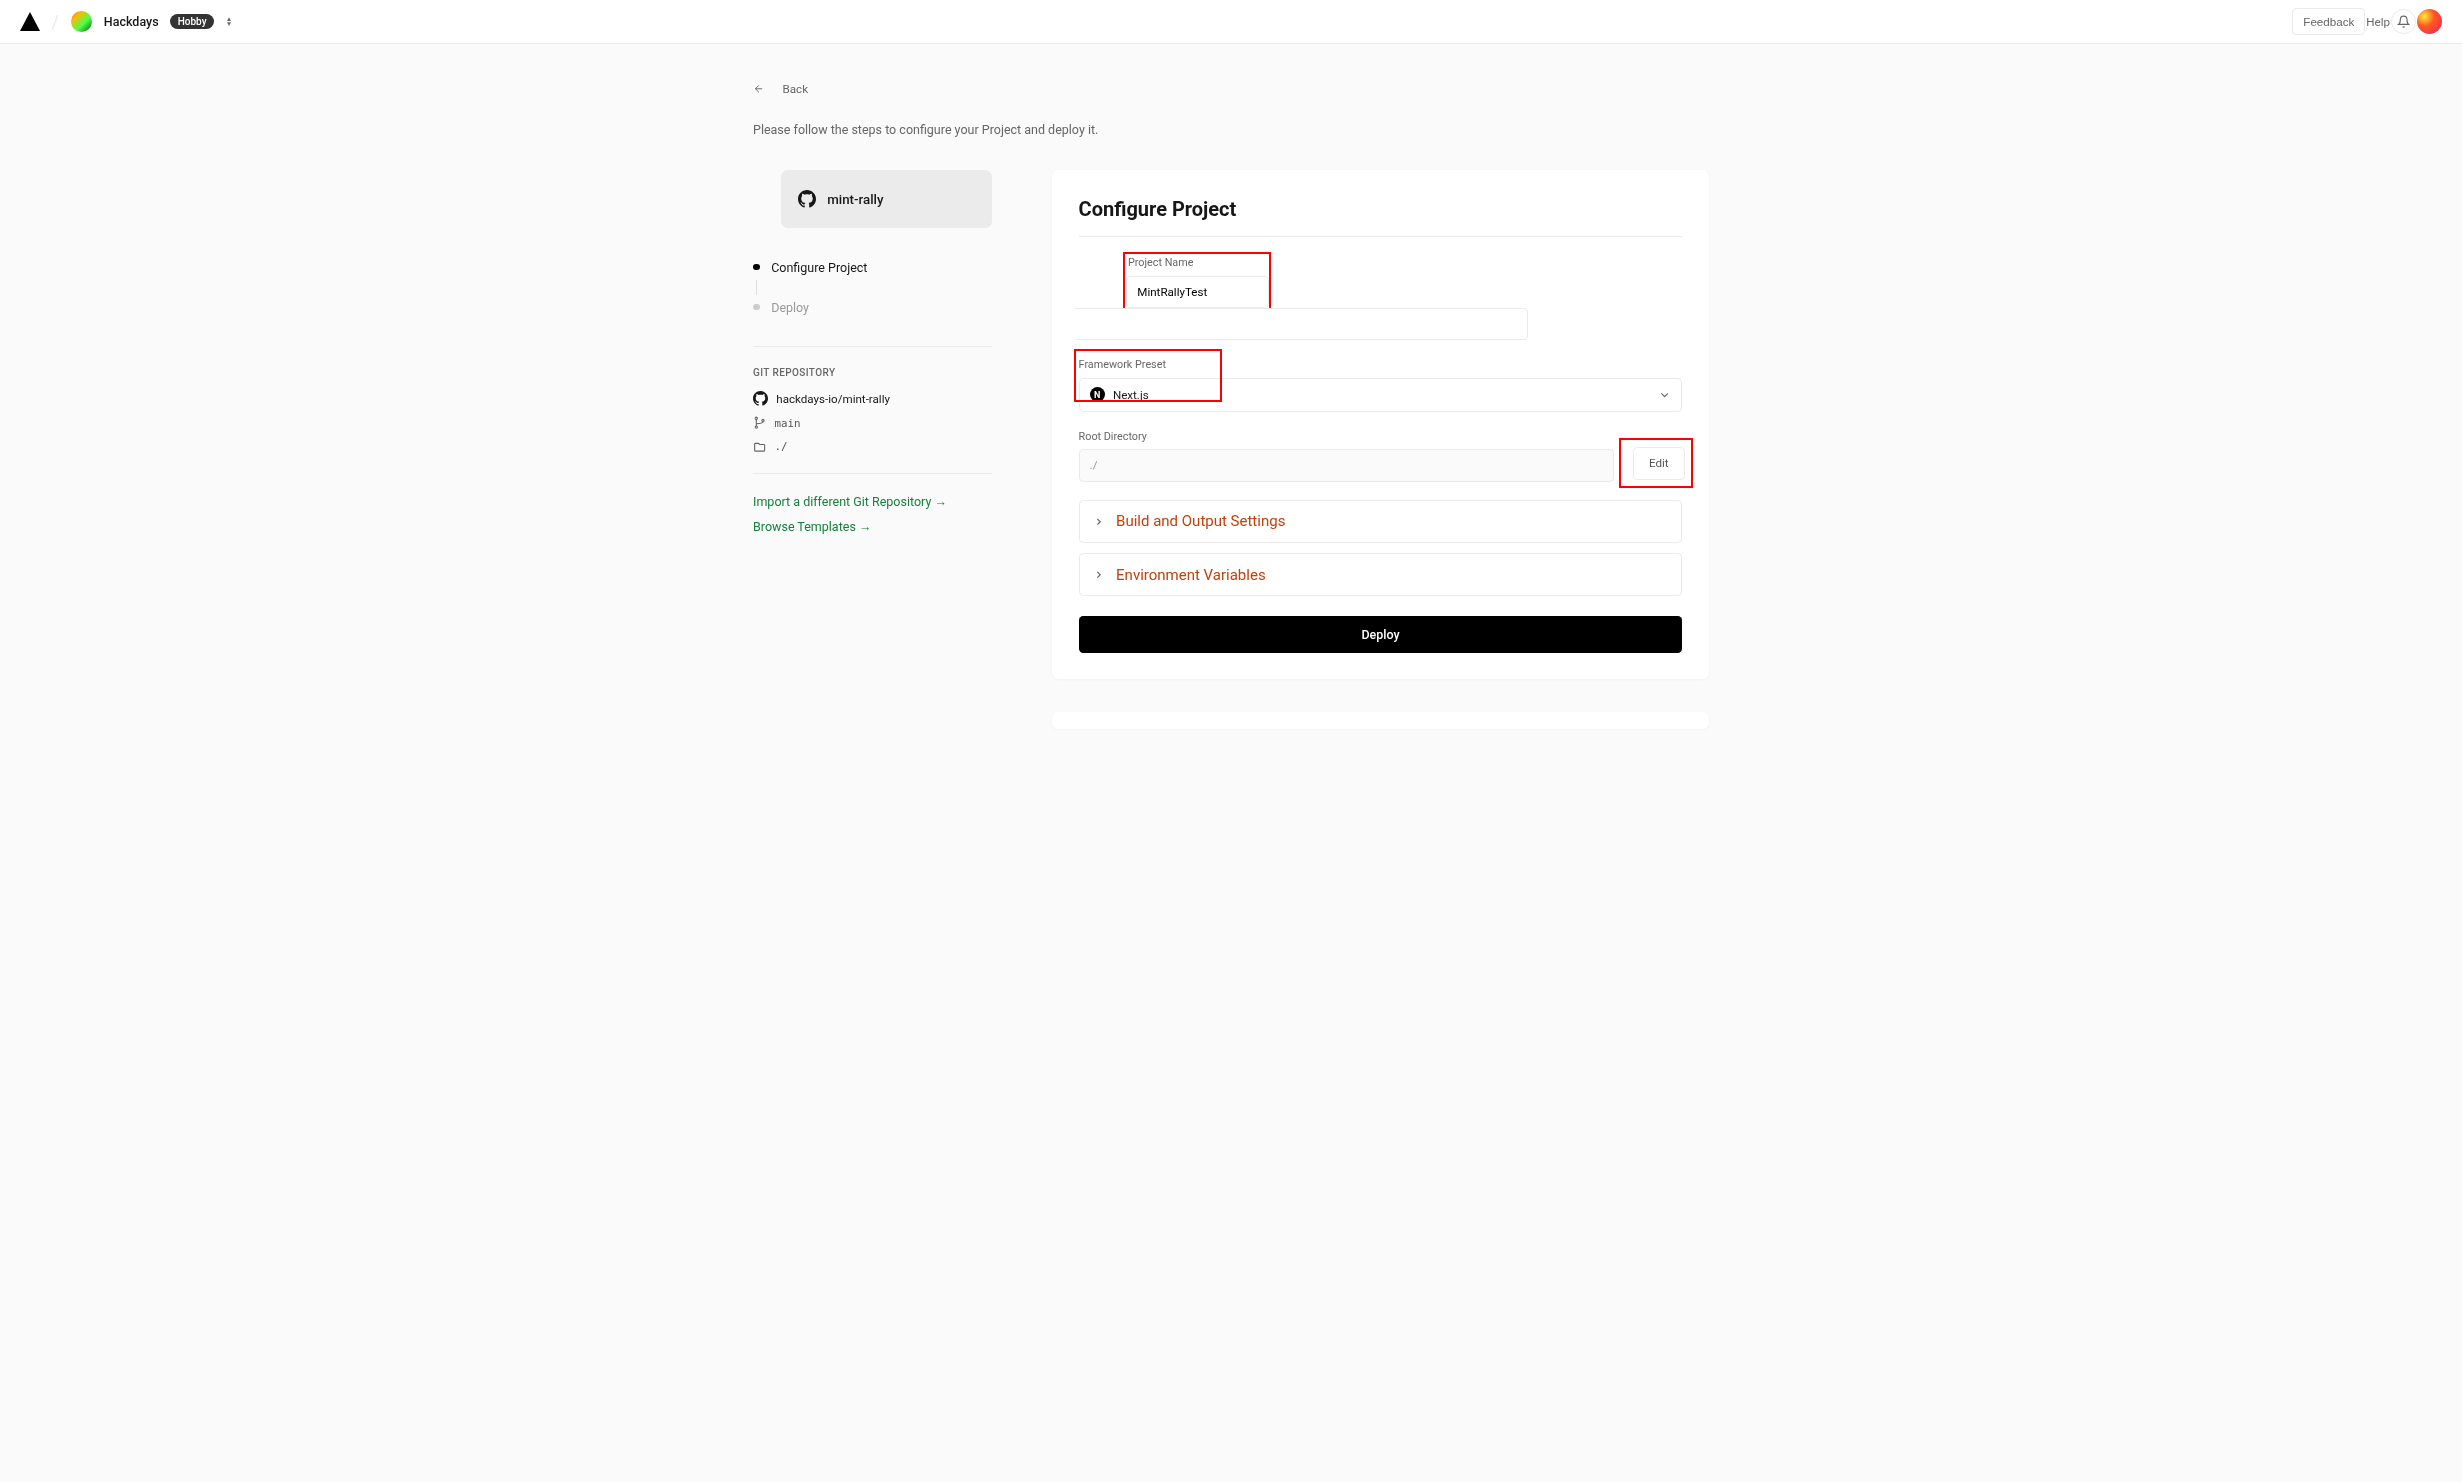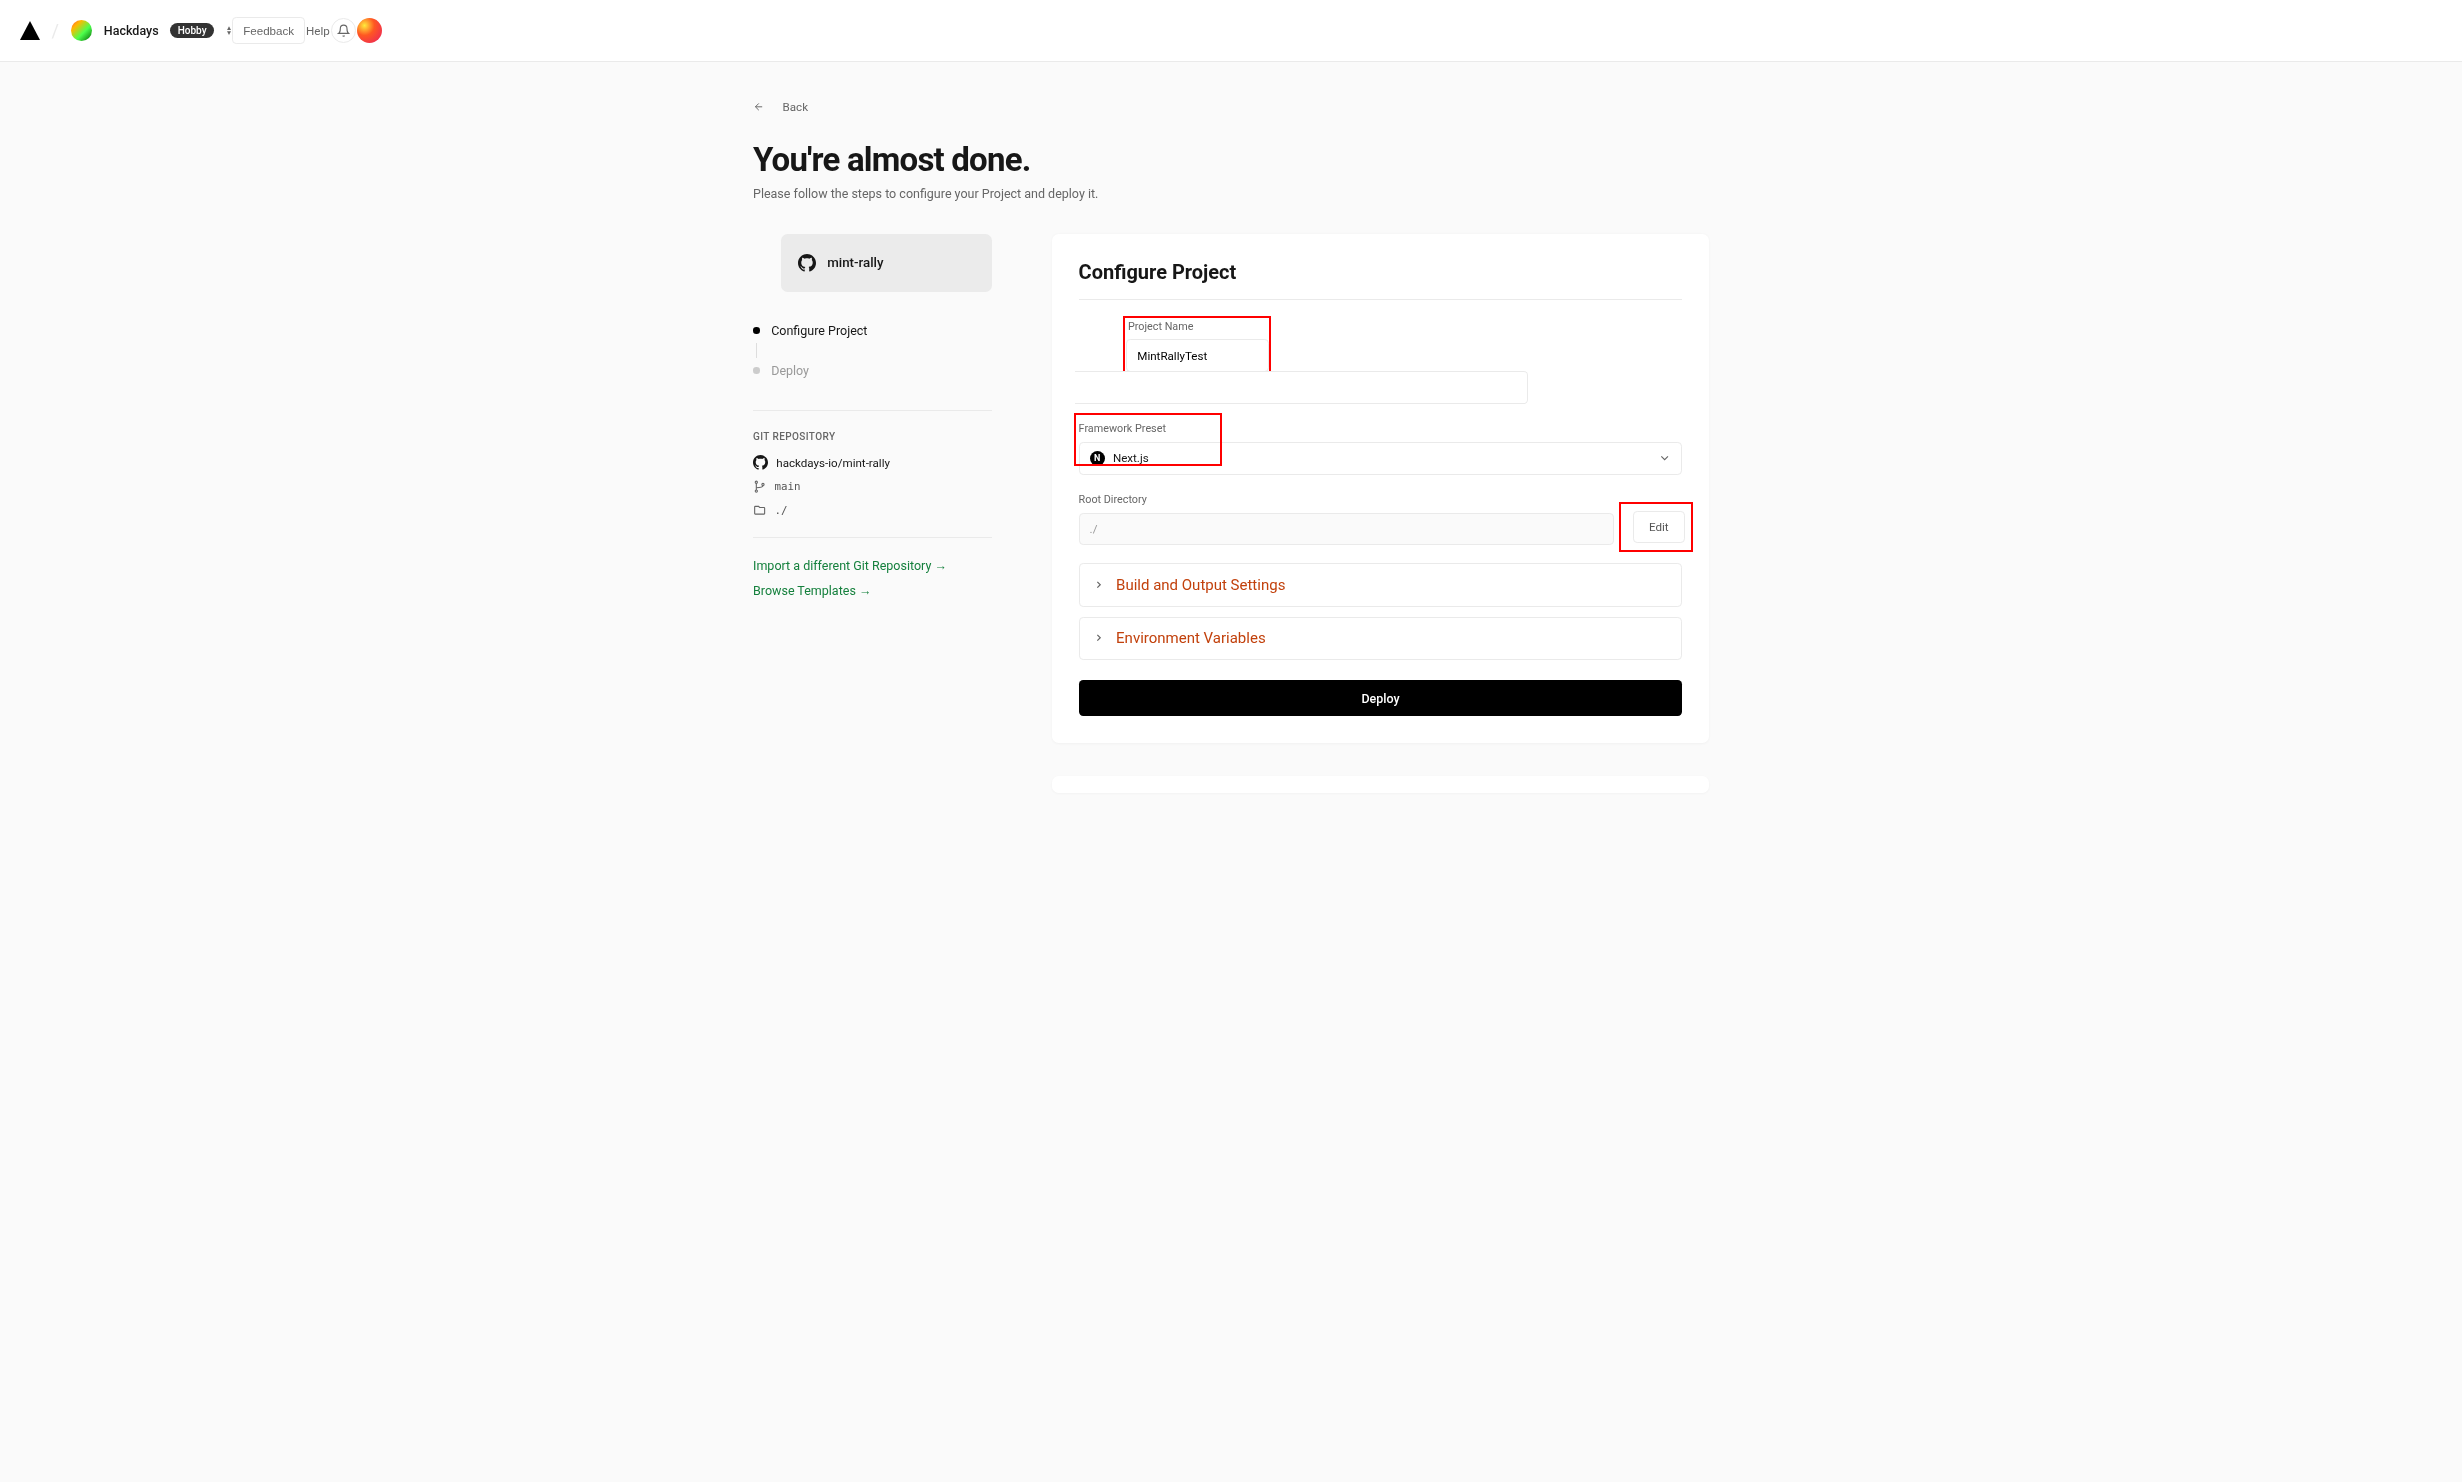--- a/index.html
+++ b/index.html
@@ -6,23 +6,23 @@
   body {
     font-family: -apple-system, BlinkMacSystemFont, "Segoe UI", Roboto, sans-serif;
     background: #fafafa;
     color: #171717;
     font-size: 11.6px;
   }
   
   .header {
     display: flex;
     align-items: center;
-    justify-content: flex-start;
+    justify-content: space-between;
     padding: 0 20px;
-    height: 62px;
+    height: 44px;
     background: #fff;
     border-bottom: 0.8px solid #eaeaea;
   }
   .header-left { display: flex; align-items: center; gap: 11.6px; }
   .logo-triangle {
     width: 0; height: 0;
     border-left: 10.8px solid transparent;
     border-right: 10.8px solid transparent;
     border-bottom: 19px solid #000;
   }
@@ -159,21 +159,20 @@
 </header>
 
 <div class="page">
   <div class="back-link">
     <svg width="11.6" height="11.6" viewBox="0 0 24 24" fill="none" stroke="#666" stroke-width="2">
         <path d="M19 12H5"></path>
         <path d="M12 19l-7-7 7-7"></path>
       </svg>
     <span>Back</span>
   </div>
-  <h1 class="page-title">You're almost done.</h1>
   <p class="page-subtitle">Please follow the steps to configure your Project and deploy it.</p>
 
   <div class="content">
 
     <aside class="sidebar">
       <div class="repo-card">
         <svg width="18" height="18" viewBox="0 0 24 24" fill="#171717">
             <path d="M12 0C5.37 0 0 5.37 0 12c0 5.3 3.438 9.8 8.205 11.385.6.113.82-.258.82-.577 0-.285-.01-1.04-.015-2.04-3.338.724-4.042-1.61-4.042-1.61-.546-1.385-1.335-1.755-1.335-1.755-1.087-.744.084-.729.084-.729 1.205.084 1.838 1.236 1.838 1.236 1.07 1.835 2.809 1.305 3.495.998.108-.776.417-1.305.76-1.605-2.665-.3-5.466-1.332-5.466-5.93 0-1.31.465-2.38 1.235-3.22-.135-.303-.54-1.523.105-3.176 0 0 1.005-.322 3.3 1.23.96-.267 1.98-.399 3-.405 1.02.006 2.04.138 3 .405 2.28-1.552 3.285-1.23 3.285-1.23.645 1.653.24 2.873.12 3.176.765.84 1.23 1.91 1.23 3.22 0 4.61-2.805 5.625-5.475 5.92.42.36.81 1.096.81 2.22 0 1.606-.015 2.896-.015 3.286 0 .315.21.69.825.57C20.565 21.795 24 17.295 24 12c0-6.63-5.37-12-12-12"></path>
           </svg>
         <span class="name">mint-rally</span>

